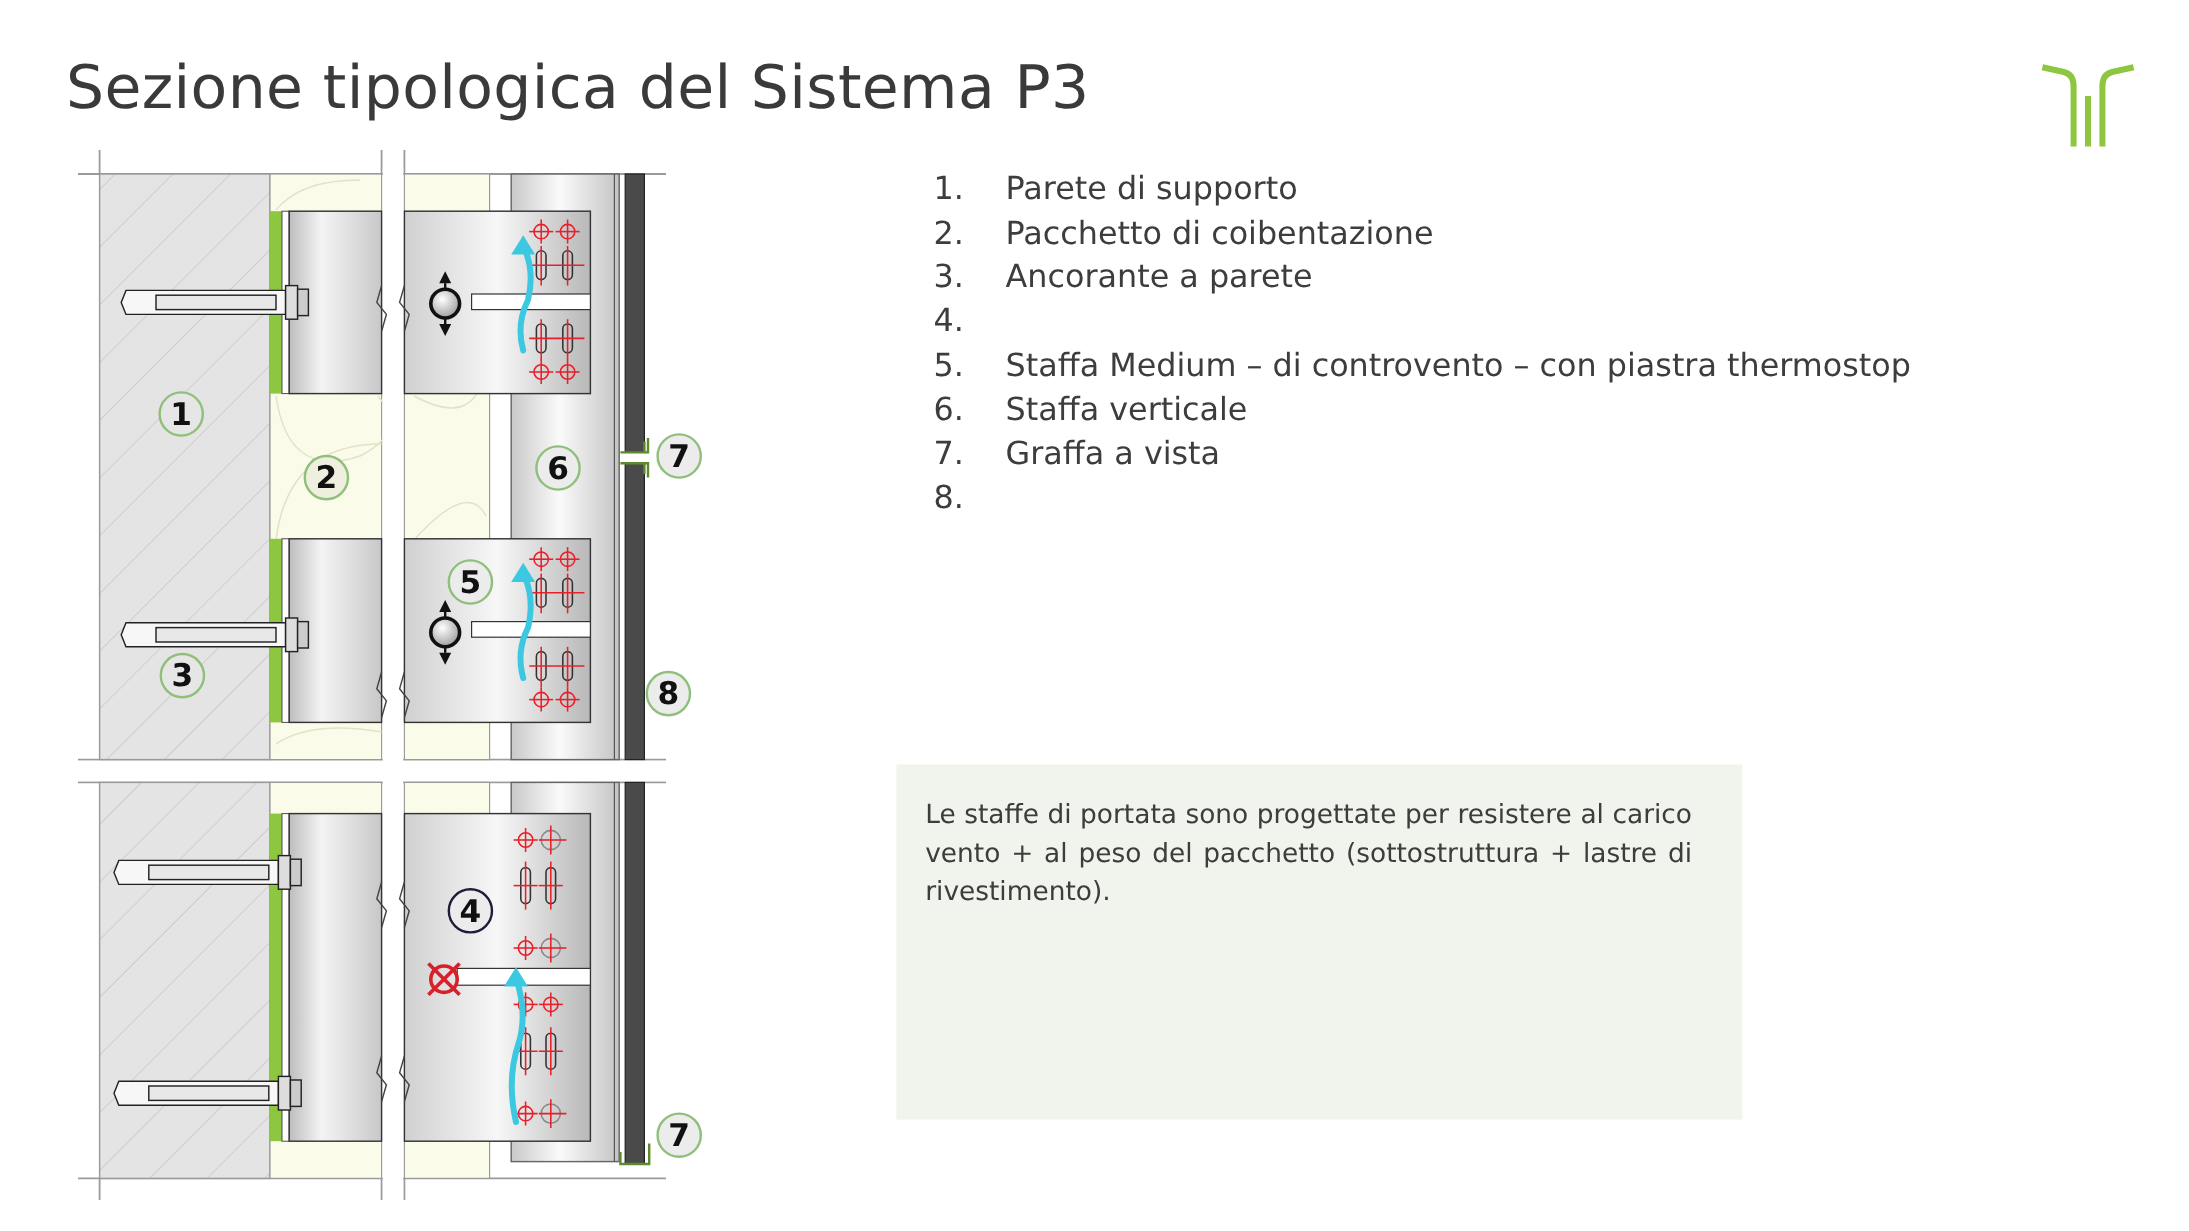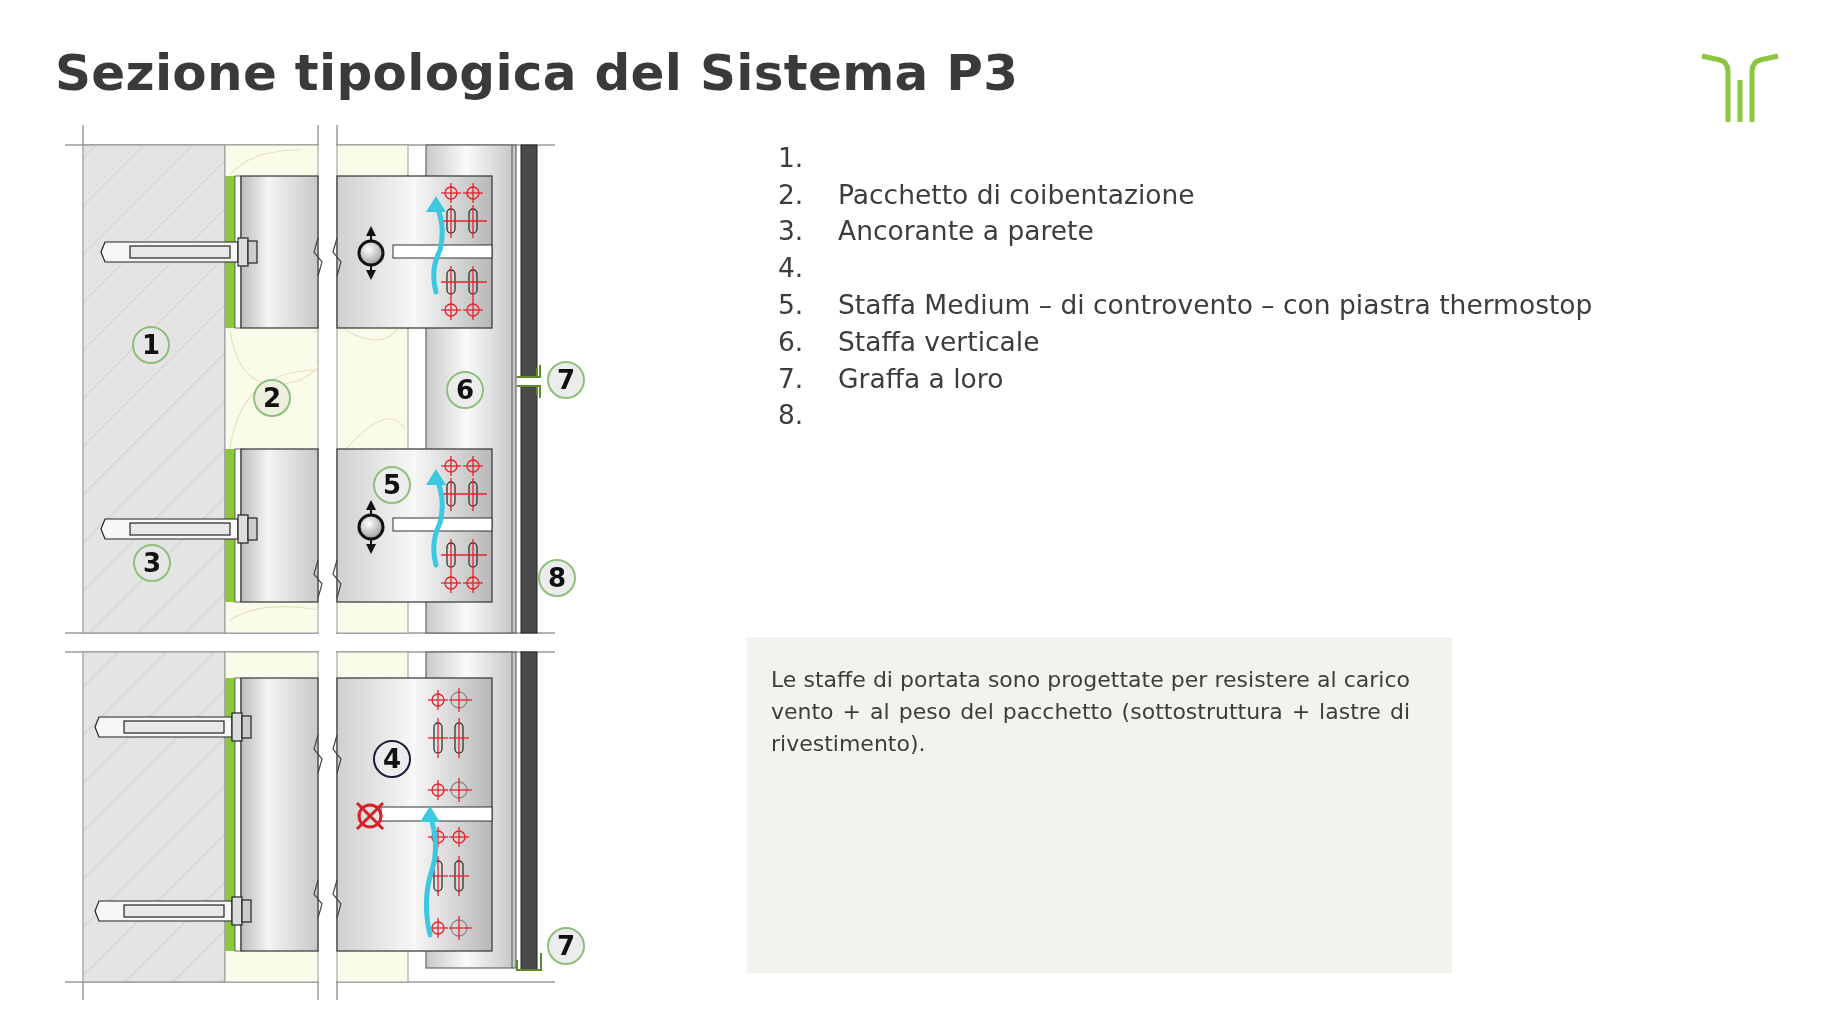--- a/index.html
+++ b/index.html
@@ -1,27 +1,27 @@
 <!DOCTYPE html>
 <html><head>
 <meta charset="utf-8">
 <style>
   html, body { margin:0; padding:0; background:#ffffff; }
   body { width:1824px; height:1026px; position:relative; overflow:hidden;
          font-family:"DejaVu Sans", sans-serif; color:#3a3a3a; }
-  .title { position:absolute; left:55px; top:44px; font-size:50px; font-weight:700;
+  .title { position:absolute; left:55px; top:44px; font-size:50px; font-weight:400;
            color:#3a3a3a; letter-spacing:0.3px; white-space:nowrap;
            font-family:"DejaVu Sans", sans-serif; }
   .logo { position:absolute; left:1700px; top:50px; width:80px; height:76px; }
   .diagram { position:absolute; left:0; top:0; width:620px; height:1026px; }
   .legend { position:absolute; left:778px; top:139px; margin:0; padding:0; list-style:none; }
   .legend li { display:flex; height:36.8px; align-items:center; font-size:26.5px; color:#3d3d3d;
                white-space:nowrap; font-family:"DejaVu Sans", sans-serif; }
   .legend .num { width:60px; display:inline-block; }
-  .note { position:absolute; left:747px; top:637px; width:705px; height:336px; background:#f0f4ec; }
+  .note { position:absolute; left:747px; top:637px; width:705px; height:296px; background:#f0f4ec; }
   .note p { position:absolute; left:24px; width:639px; margin:0; font-size:22px; line-height:32px;
             color:#3d3d3d; text-align:justify; font-family:"DejaVu Sans", sans-serif; }
   .badge-num { font-family:"DejaVu Sans", sans-serif; font-weight:700; font-size:26px; fill:#111; }
 </style>
 </head>
 <body>
 
 <div class="title">Sezione tipologica del Sistema P3</div>
 
 <svg class="logo" viewBox="0 0 80 76">
@@ -296,20 +296,21 @@
     </g>
   <g>
       <circle cx="557" cy="578" r="18" fill="#ececec" stroke="#8fbf7a" stroke-width="2"></circle>
       <text class="badge-num" x="557" y="587" text-anchor="middle">8</text>
     </g>
 </svg>
 
 <ol class="legend">
   <li>
       <span class="num">1.</span>
+      <span>Parete di supporto</span>
     </li>
   <li>
       <span class="num">2.</span>
       <span>Pacchetto di coibentazione</span>
     </li>
   <li>
       <span class="num">3.</span>
       <span>Ancorante a parete</span>
     </li>
   <li>
@@ -318,21 +319,21 @@
   <li>
       <span class="num">5.</span>
       <span>Staffa Medium – di controvento – con piastra thermostop</span>
     </li>
   <li>
       <span class="num">6.</span>
       <span>Staffa verticale</span>
     </li>
   <li>
       <span class="num">7.</span>
-      <span>Graffa a loro</span>
+      <span>Graffa a vista</span>
     </li>
   <li>
       <span class="num">8.</span>
     </li>
 </ol>
 
 <div class="note">
   <p style="top:27px">Le staffe di portata sono progettate per resistere al carico vento + al peso del pacchetto (sottostruttura + lastre di rivestimento).</p>
 </div>
 

